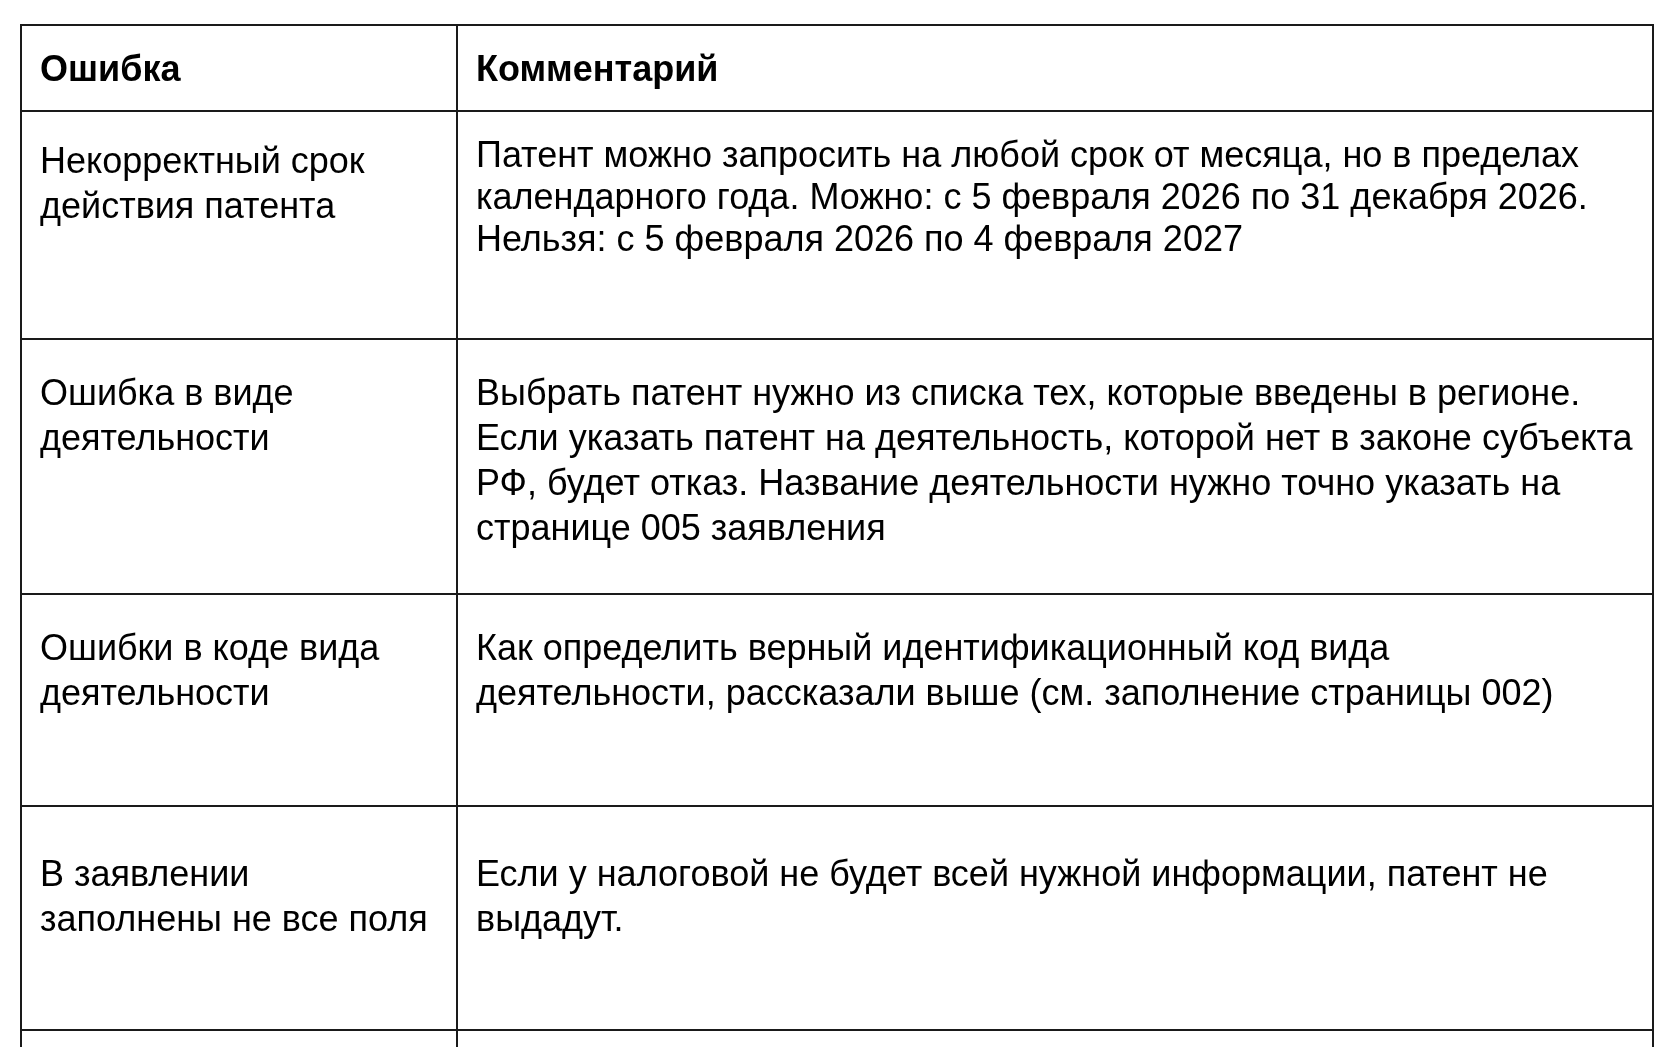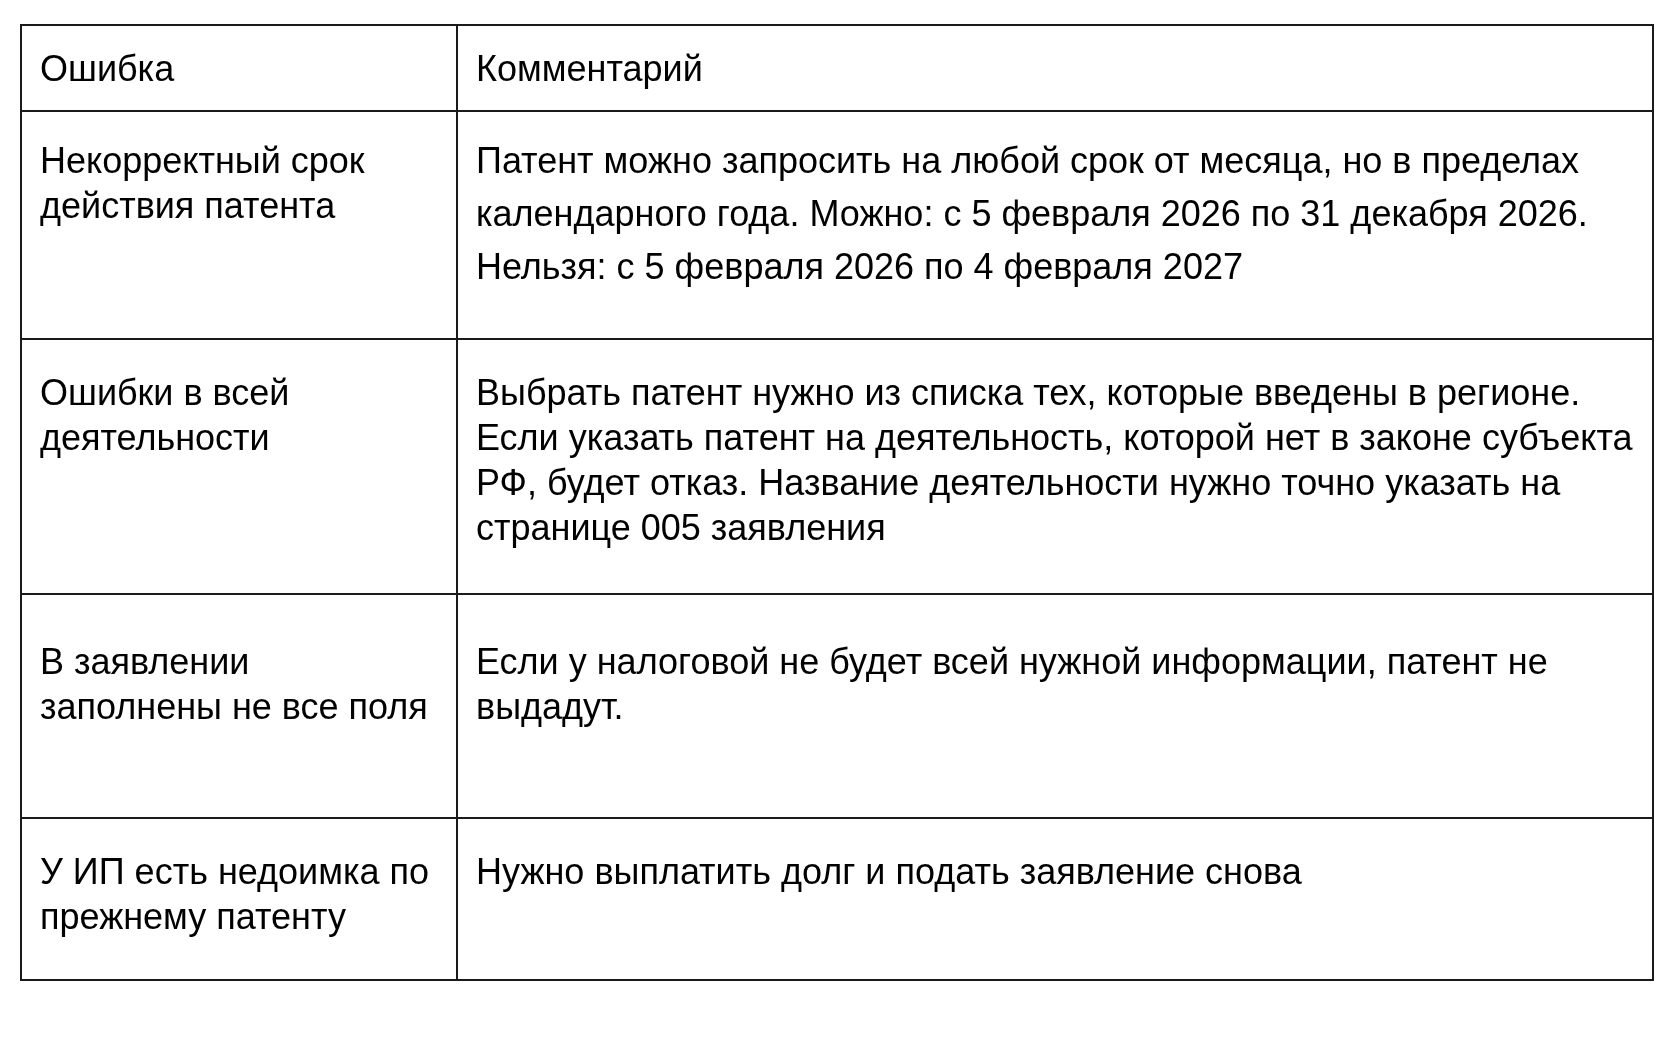--- a/index.html
+++ b/index.html
@@ -3,23 +3,23 @@
   <meta charset="utf-8">
   <style>
     html, body { margin: 0; padding: 0; background: #ffffff; }
     body { width: 1680px; height: 1047px; position: relative; overflow: hidden;
            font-family: "Liberation Sans", sans-serif; color: #000; }
     table.errors { position: absolute; left: 20px; top: 24px; width: 1634px;
                    border-collapse: collapse; table-layout: fixed; }
     table.errors td, table.errors th { border: 2px solid #1a1a1a; vertical-align: top;
                    text-align: left; padding: 0 18px; font-size: 36px; line-height: 45px; }
     col.c1 { width: 436px; }
-    th { font-weight: normal; height: 84px; vertical-align: middle !important; }
+    th { font-weight: bold; height: 84px; vertical-align: middle !important; }
     tr.r1 td { height: 200px; padding-top: 26px; margin-left: 28px; }
-    tr.r1 td.comment { line-height: 53px; padding-top: 22px; }
+    tr.r1 td.comment { line-height: 42px; padding-top: 22px; }
     tr.r2 td { height: 223px; padding-top: 30px; }
     tr.r3 td { height: 180px; padding-top: 30px; }
     tr.r4 td { height: 178px; padding-top: 44px; }
     tr.r5 td { height: 130px; padding-top: 30px; }
   </style>
 </head>
 <body>
 
 <table class="errors">
   <colgroup>
@@ -31,22 +31,26 @@
       <th>Ошибка</th>
       <th>Комментарий</th>
     </tr>
   </thead>
   <tbody>
     <tr class="r1">
       <td>Некорректный срок действия патента</td>
       <td class="comment">Патент можно запросить на любой срок от месяца, но в пределах календарного года. Можно: с 5 февраля 2026 по 31 декабря 2026. Нельзя: с 5 февраля 2026 по 4 февраля 2027</td>
     </tr>
     <tr class="r2">
-      <td>Ошибки в всей деятельности</td>
+      <td>Ошибка в виде деятельности</td>
       <td>Выбрать патент нужно из списка тех, которые введены в регионе. Если указать патент на деятельность, которой нет в законе субъекта РФ, будет отказ. Название деятельности нужно точно указать на странице 005 заявления</td>
+    </tr>
+    <tr class="r3">
+      <td>Ошибки в коде вида деятельности</td>
+      <td>Как определить верный идентификационный код вида деятельности, рассказали выше (см. заполнение страницы 002)</td>
     </tr>
     <tr class="r4">
       <td>В заявлении заполнены не все поля</td>
       <td>Если у налоговой не будет всей нужной информации, патент не выдадут.</td>
     </tr>
     <tr class="r5">
       <td>У ИП есть недоимка по прежнему патенту</td>
       <td>Нужно выплатить долг и подать заявление снова</td>
     </tr>
   </tbody>

